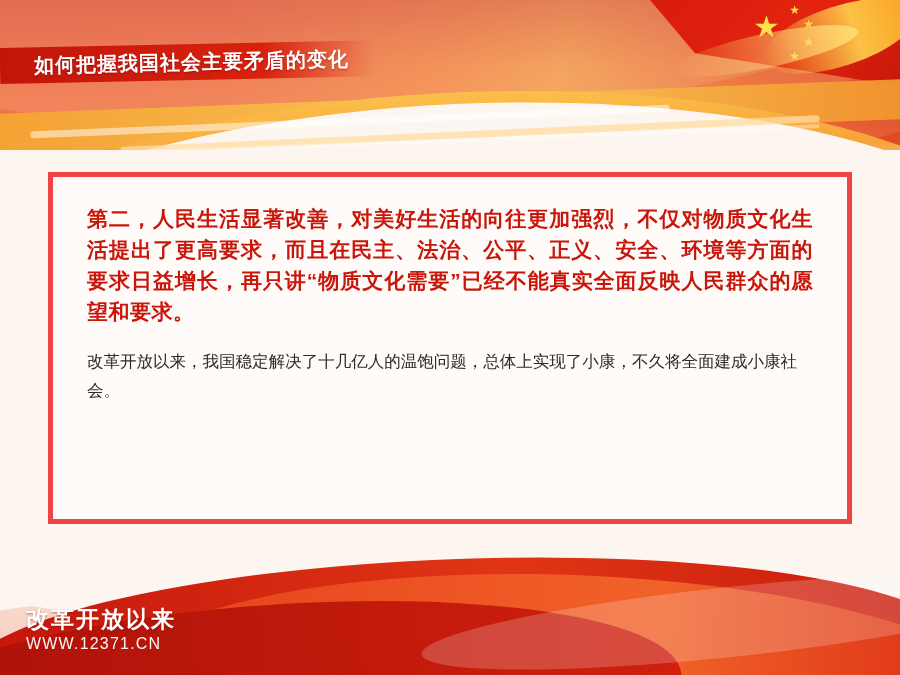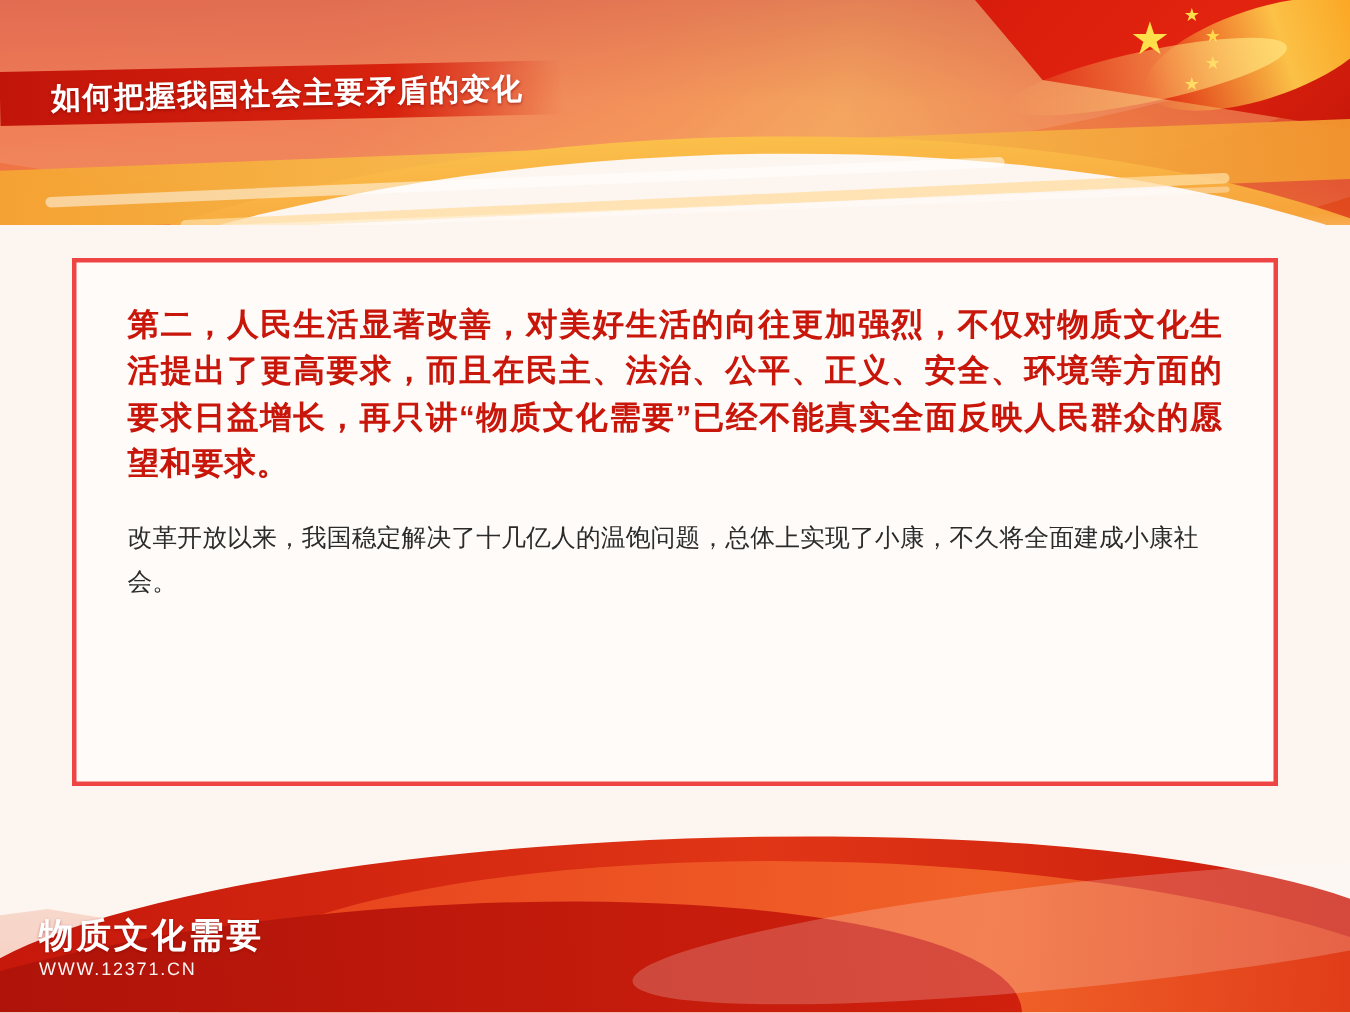--- a/index.html
+++ b/index.html
@@ -140,21 +140,21 @@
     letter-spacing: 1px;
     white-space: nowrap;
     text-shadow: 0 1px 2px rgba(120,0,0,.5);
   }
 
   
   .content-card {
     position: absolute;
     left: 48px; top: 172px;
     width: 804px; height: 352px;
-    border: 3px solid #ef4444;
+    border: 5px solid #ef4444;
     background: rgba(255,255,255,0.55);
     box-sizing: border-box;
     padding: 26px 34px 20px 34px;
   }
   .lead {
     color: #c9160b;
     font-weight: bold;
     font-size: 21px;
     line-height: 1.48;
     letter-spacing: .5px;
@@ -224,21 +224,21 @@
     color: #ffffff;
   }
   .logo-mark {
     font-size: 23px;
     font-weight: bold;
     letter-spacing: 2px;
     line-height: 1.1;
     text-shadow: 0 1px 2px rgba(120,0,0,.45);
   }
   .logo-url {
-    font-size: 12px;
+    font-size: 16px;
     letter-spacing: 1.2px;
     margin-top: 3px;
     opacity: .95;
   }
 </style>
 </head>
 <body>
 
 <div class="slide">
 
@@ -277,18 +277,18 @@
   </div>
 
   <div class="bottom">
     <div class="mountain"></div>
     <div class="red-wave-1"></div>
     <div class="red-wave-2"></div>
     <div class="red-wave-3"></div>
     <div class="white-swoosh"></div>
 
     <div class="logo">
-      <div class="logo-mark">物质文化需要</div>
+      <div class="logo-mark">改革开放以来</div>
       <div class="logo-url">WWW.12371.CN</div>
     </div>
   </div>
 
 </div>
 
 </body></html>

